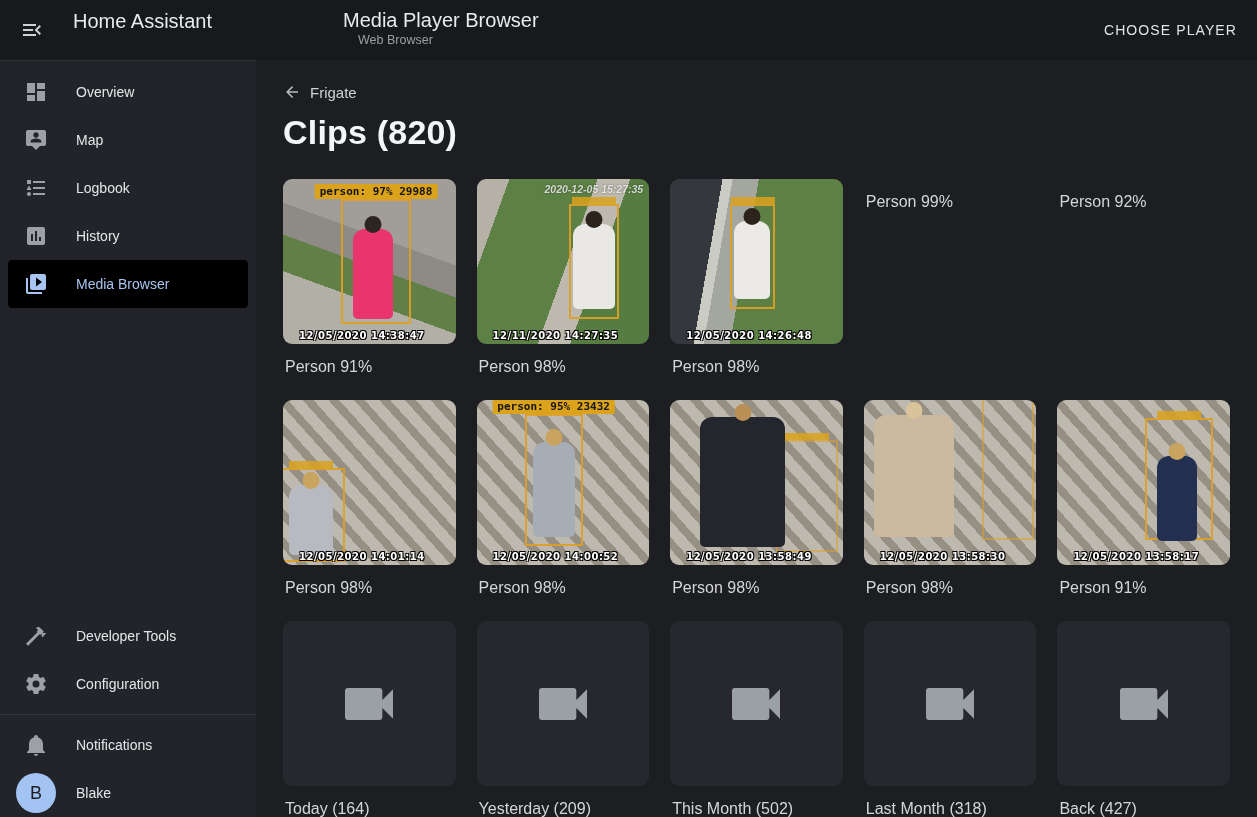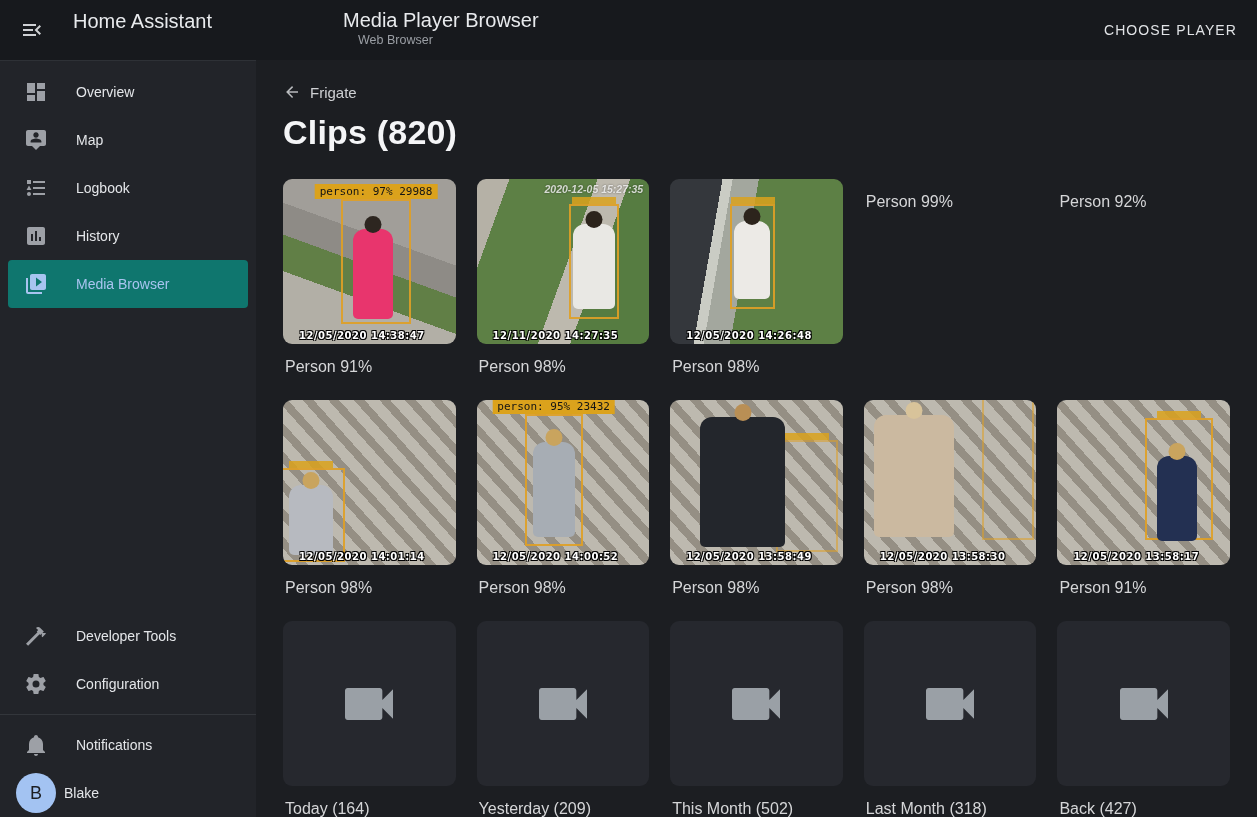--- a/index.html
+++ b/index.html
@@ -22,48 +22,48 @@
   
   .shell { display:flex; height:757px; }
 
   
   .sidebar { width:256px; flex:none; background:#222429; border-top:1px solid #2e3136;
              display:flex; flex-direction:column; padding-top:7px; }
   .nav-item { height:48px; display:flex; align-items:center; margin:0 8px; border-radius:4px; cursor:pointer; }
   .nav-item .nicon { width:24px; height:24px; margin-left:16px; flex:none; display:flex; }
   .nav-item .nicon svg { width:24px; height:24px; fill:#9da0a6; }
   .nav-item .nlabel { color:#e4e6e9; font-size:14px; margin-left:28px; white-space:nowrap; }
-  .nav-item.selected { background:#0f766e; }
+  .nav-item.selected { background:#000000; }
   .nav-item.selected .nicon svg { fill:#a8c4f0; }
   .nav-item.selected .nlabel { color:#a8c4f0; font-weight:500; }
   .nav-spacer { flex:1; }
   .sb-divider { height:1px; background:#33363b; margin:6px 0; }
   .avatar { width:40px; height:40px; border-radius:50%; background:#a3c3f2; color:#1c1e22;
             display:flex; align-items:center; justify-content:center; font-size:18px; margin-left:8px; flex:none; }
-  .profile-item .nlabel { margin-left:8px; }
+  .profile-item .nlabel { margin-left:20px; }
 
   
   .content { flex:1; background:#1c1e22; padding:0 27px; overflow:hidden; }
   .breadcrumb { display:flex; align-items:center; gap:9px; margin-top:23px; color:#cfd1d4; font-size:15px; cursor:pointer; width:fit-content; }
   .breadcrumb svg { width:18px; height:18px; fill:#b9bbbe; }
   .page-title { color:#f4f5f7; font-size:34px; font-weight:700; margin:12px 0 27px; letter-spacing:.2px; }
 
   .grid { display:grid; grid-template-columns:repeat(5,1fr); column-gap:21px; }
   .cell { cursor:pointer; }
   .thumb { position:relative; height:165px; border-radius:9px; overflow:hidden; background:#3a3d42; }
   .caption { color:#d5d6d8; font-size:16px; margin:11px 0 21px 2px; line-height:24px; }
 
   .ts { position:absolute; left:16px; bottom:3px; color:#fff; font-family:"DejaVu Sans", sans-serif;
         font-size:10px; font-weight:700; letter-spacing:.5px; white-space:nowrap;
         text-shadow:1px 1px 0 #000, -1px -1px 0 #000, 1px -1px 0 #000, -1px 1px 0 #000; }
   .corner { position:absolute; top:4px; right:6px; color:rgba(255,255,255,.78); font-size:10.5px;
             font-weight:700; font-style:italic; text-shadow:0 0 2px rgba(0,0,0,.5); white-space:nowrap; }
   .bbox { position:absolute; border:2px solid rgba(222,160,38,.92); }
   .det { position:absolute; top:-17px; left:50%; transform:translateX(-50%); background:#dba21c; color:#141414;
-         font-family:"DejaVu Sans Mono", monospace; font-size:11px; font-weight:400; padding:1px 5px; white-space:nowrap; }
+         font-family:"DejaVu Sans Mono", monospace; font-size:11px; font-weight:700; padding:1px 5px; white-space:nowrap; }
   .det.empty { padding:0; font-size:0; width:44px; height:7px; top:-9px; opacity:.85; }
   .person { position:absolute; border-radius:12px 12px 5px 5px; }
   .person::before { content:''; position:absolute; top:-13px; left:50%; transform:translateX(-50%);
                     width:17px; height:17px; border-radius:50%; background:var(--head,#3a3127); }
 
   
   .clips .cell:nth-child(1) .thumb { background:linear-gradient(200deg,#a19e99 0 38%,#8e8b86 38% 52%,#617f46 52% 68%,#b2afa6 68%); }
   .clips .cell:nth-child(2) .thumb { background:linear-gradient(110deg,#b5b1a6 0 14%,#5d8045 14% 52%,#bdb9ae 52% 66%,#567c41 66%); }
   .clips .cell:nth-child(3) .thumb { background:linear-gradient(100deg,#34373c 0 26%,#caccc4 26% 31%,#a3a79e 31% 44%,#5d8045 44%); }
   .clips .cell:nth-child(4) .thumb { background:linear-gradient(115deg,#b5b1a6 0 20%,#5d8045 20% 58%,#6e6557 58% 64%,#453f34 64%); }

